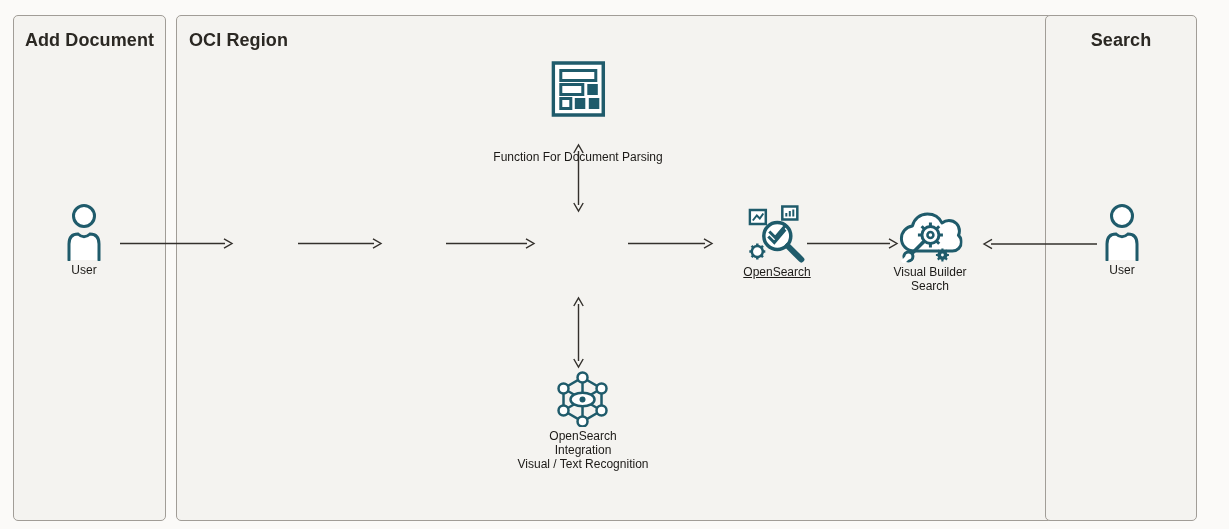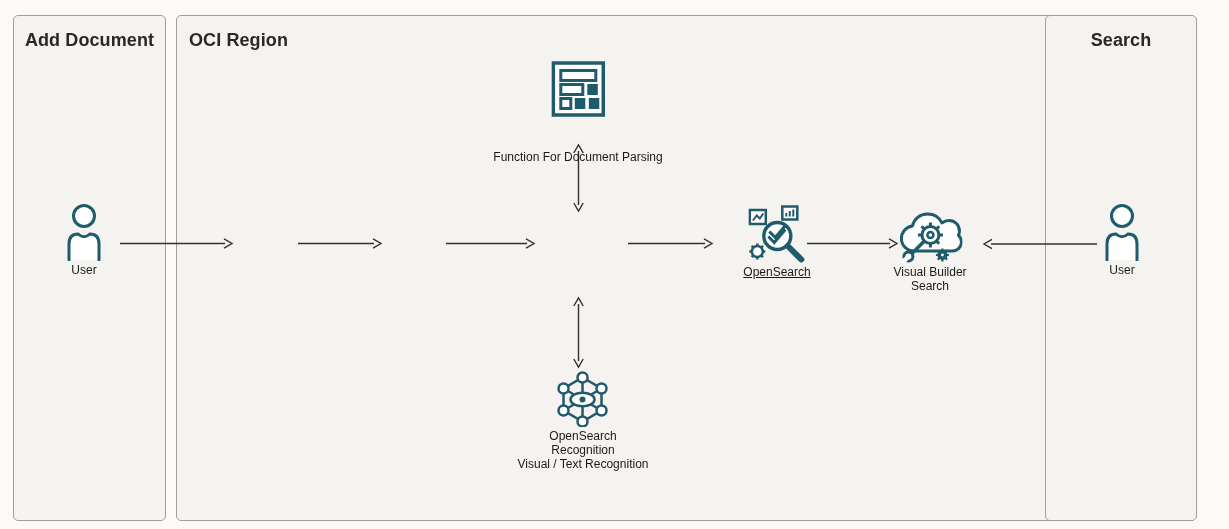--- a/index.html
+++ b/index.html
@@ -199,21 +199,21 @@
           <circle cx="49" cy="17.5" r="5"></circle>
           <circle cx="49" cy="39.5" r="5"></circle>
           <circle cx="30" cy="50.5" r="5"></circle>
           <circle cx="11" cy="39.5" r="5"></circle>
           <circle cx="11" cy="17.5" r="5"></circle>
         </g>
       </svg>
     </span>
     <span class="label">
       <span style="display:block">OpenSearch</span>
-      <span style="display:block">Recognition</span>
+      <span style="display:block">Integration</span>
       <span style="display:block">Visual / Text Recognition</span>
     </span>
   </div>
 
   <div class="node" style="left:1122px;top:203px;">
     <span class="icon">
       <svg width="44" height="58" viewBox="0 0 44 58" fill="none" stroke="currentColor">
         <circle cx="22" cy="13" r="10.5" stroke-width="3" fill="#fff"></circle>
         <path d="M7 57 V41 Q7 31 16 31 Q22 36.5 28 31 Q37 31 37 41 V57" stroke-width="3" fill="#fff" stroke-linecap="round"></path>
       </svg>

